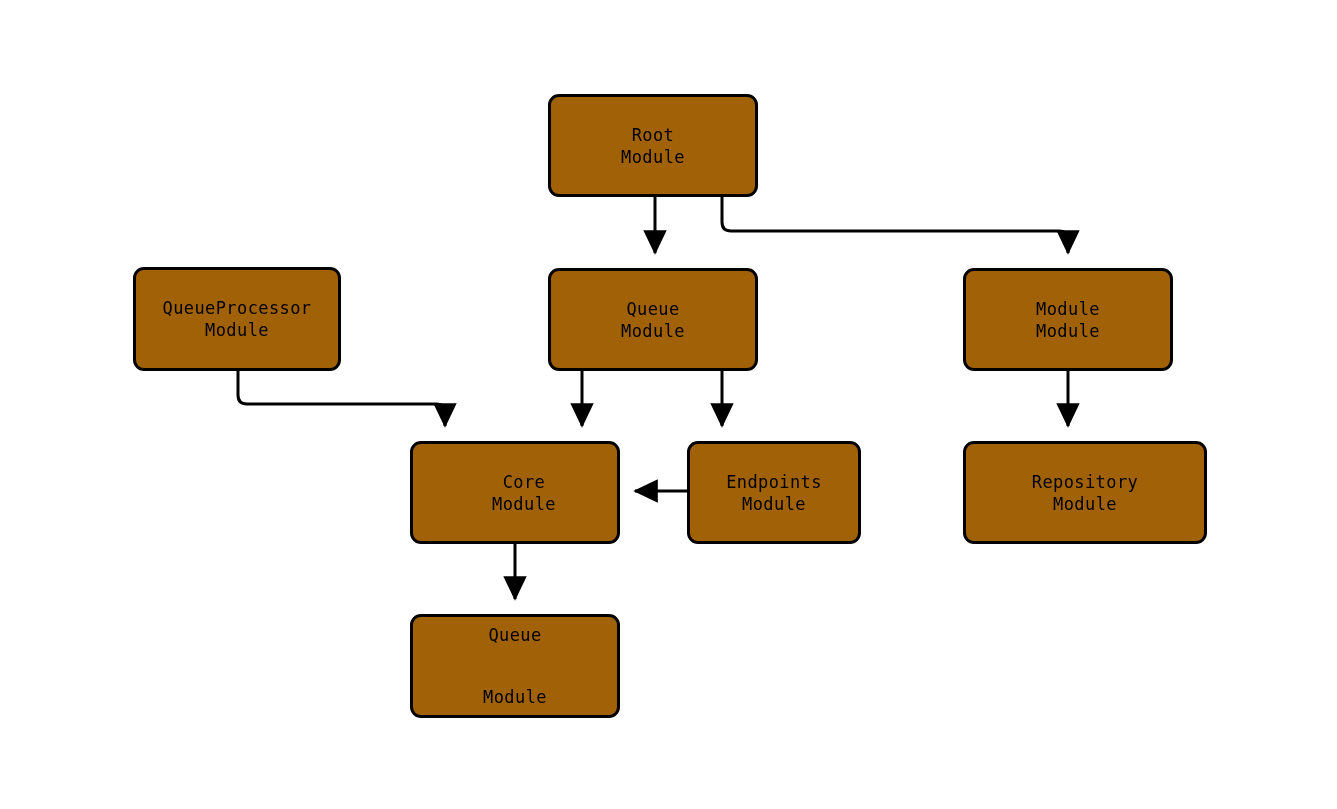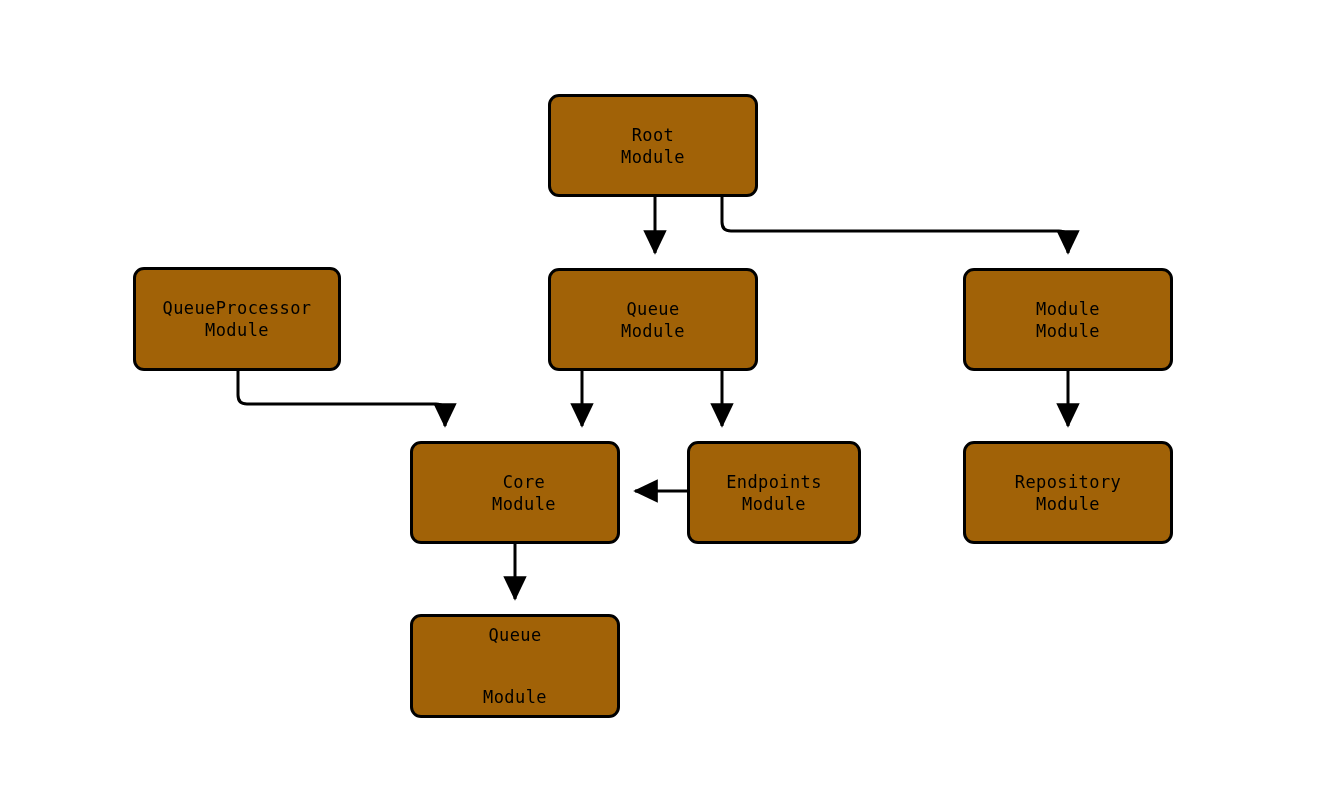--- a/index.html
+++ b/index.html
@@ -102,21 +102,21 @@
   <div class="node" style="left:410px; top:441px; width:210px; height:103px;padding-left:18px;">
     <div class="node-line">Core</div>
     <div class="node-line">Module</div>
   </div>
 
   <div class="node" style="left:687px; top:441px; width:174px; height:103px;">
     <div class="node-line">Endpoints</div>
     <div class="node-line">Module</div>
   </div>
 
-  <div class="node" style="left:963px; top:441px; width:210px; height:103px;">
+  <div class="node" style="left:963px; top:441px; width:244px; height:103px;">
     <div class="node-line">Repository</div>
     <div class="node-line">Module</div>
   </div>
 
   <div class="node" style="left:410px; top:614px; width:210px; height:104px;gap:40px;">
     <div class="node-line">Queue</div>
     <div class="node-line">Module</div>
   </div>
 
 </div>

